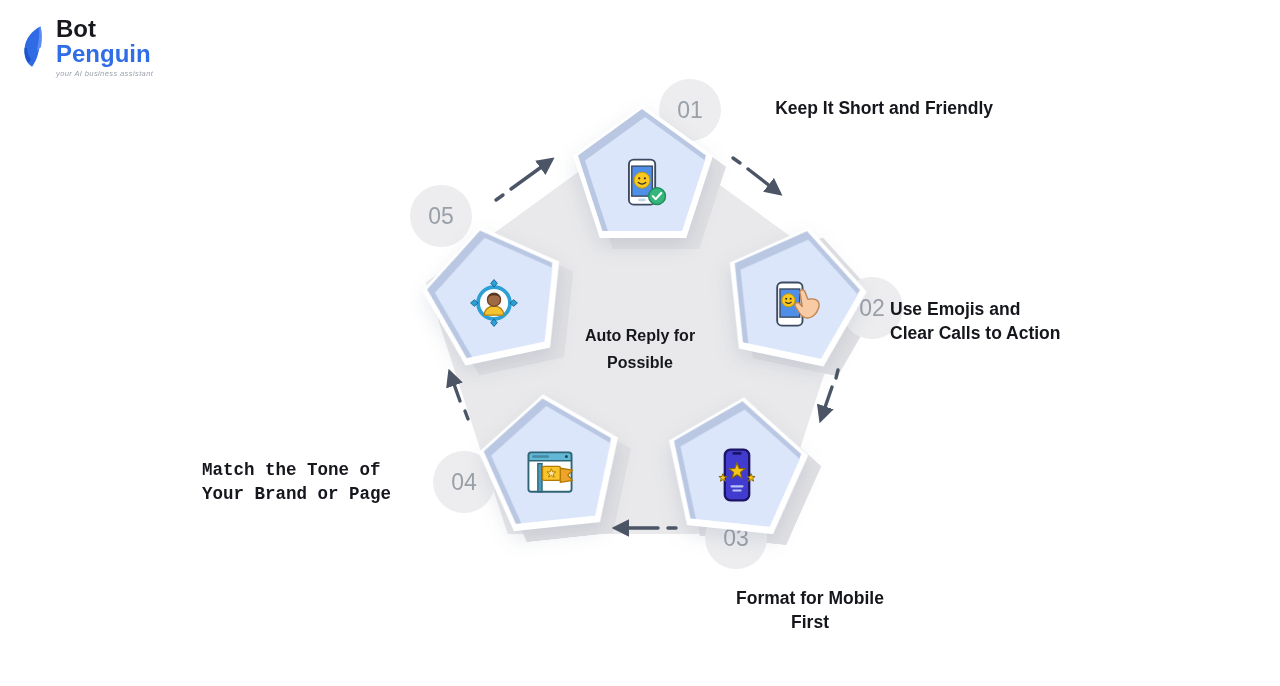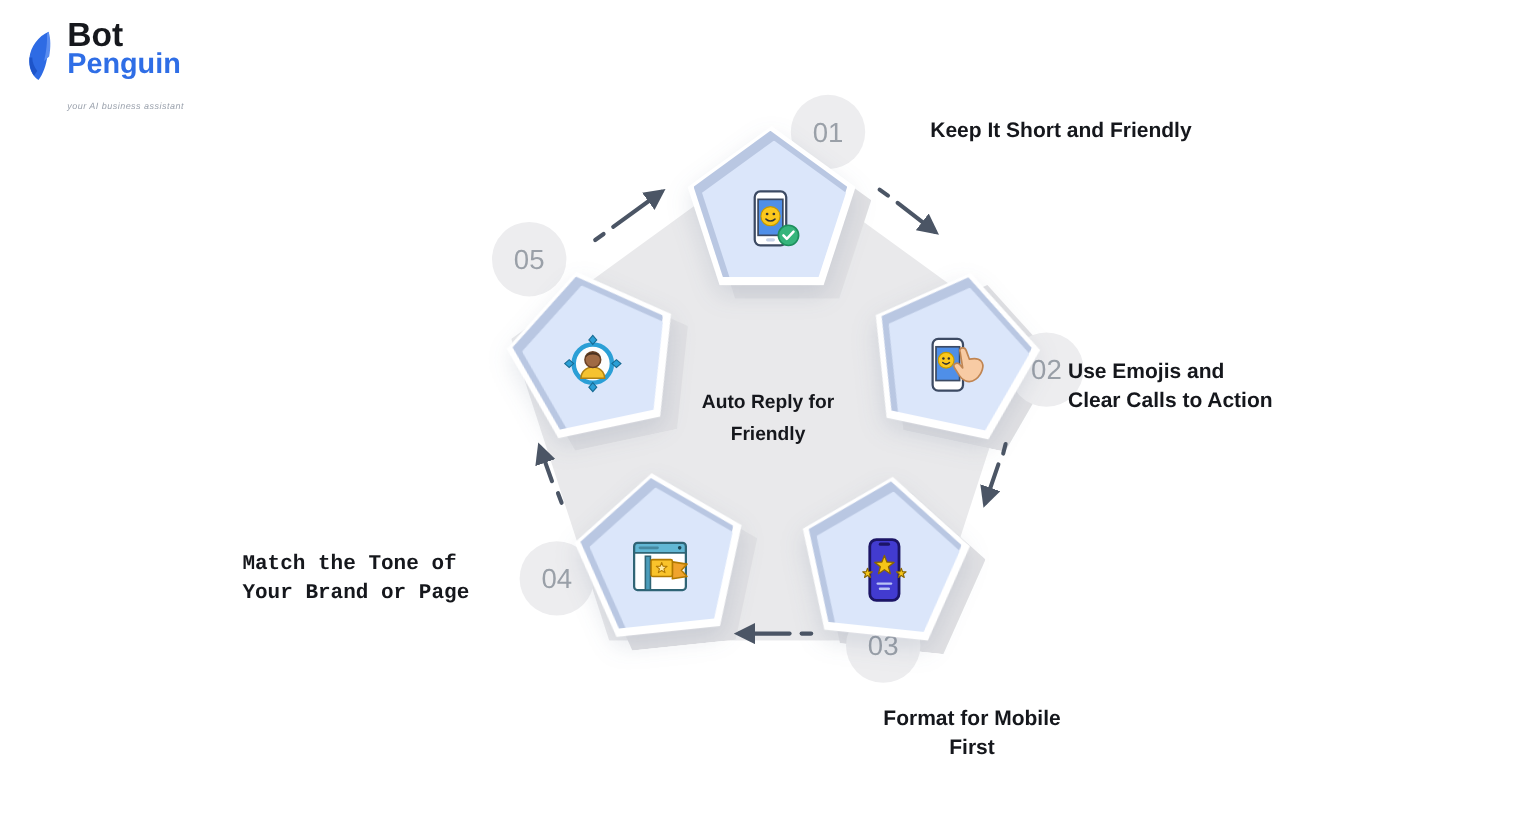--- a/index.html
+++ b/index.html
@@ -2,23 +2,23 @@
 <html><head>
 <meta charset="utf-8">
 <style>
   html,body{margin:0;padding:0;background:#ffffff;}
   body{width:1280px;height:686px;overflow:hidden;font-family:"Liberation Sans",sans-serif;}
   .canvas{position:relative;width:1280px;height:686px;background:#ffffff;}
 
   
   .logo{position:absolute;left:18px;top:16px;display:flex;gap:8px;align-items:flex-start;}
   .logo svg{width:30px;height:46px;margin-top:8px;}
-  .logo-bot{font-size:28px;font-weight:700;color:#16181d;line-height:25px;}
+  .logo-bot{font-size:24px;font-weight:700;color:#16181d;line-height:25px;}
   .logo-penguin{font-size:24px;font-weight:700;color:#2f6ee6;line-height:25px;}
-  .logo-tagline{font-size:7.5px;font-style:italic;color:#9aa1ac;letter-spacing:.4px;margin-top:18px;}
+  .logo-tagline{font-size:7.5px;font-style:italic;color:#9aa1ac;letter-spacing:.4px;margin-top:3px;}
 
   
   .pent{position:absolute;clip-path:polygon(50% 0%,100% 38.2%,80.9% 100%,19.1% 100%,0% 38.2%);}
   .center-pent{left:426px;top:127px;width:428px;height:407px;background:#e9e9eb;z-index:1;}
   .center-title{position:absolute;left:530px;top:322px;width:220px;text-align:center;
     font-size:16px;font-weight:700;color:#15171c;line-height:27px;z-index:2;}
 
   .node{position:absolute;width:140px;height:133px;z-index:3;}
   .pent-shadow{width:140px;height:133px;background:#e0e0e3;}
   .num-circle{position:absolute;width:62px;height:62px;border-radius:50%;background:#ededef;
@@ -51,21 +51,21 @@
     <div class="logo-text">
       <div class="logo-bot">Bot</div>
       <div class="logo-penguin">Penguin</div>
       <div class="logo-tagline">your AI business assistant</div>
     </div>
   </div>
 
   <div class="pent center-pent"></div>
   <div class="center-title">
     <div>Auto Reply for</div>
-    <div>Friendly</div>
+    <div>Possible</div>
   </div>
 
   <div class="node" style="left:573px;top:105px;--rot:0deg;">
     <div class="pent pent-shadow" style="left:13px;top:11px;"></div>
     <div class="num-circle" style="left:86px;top:-26px;">
       <span class="num">01</span>
     </div>
     <div class="pent-group">
       <div class="pent pent-white"></div>
       <div class="pent pent-edge"></div>

